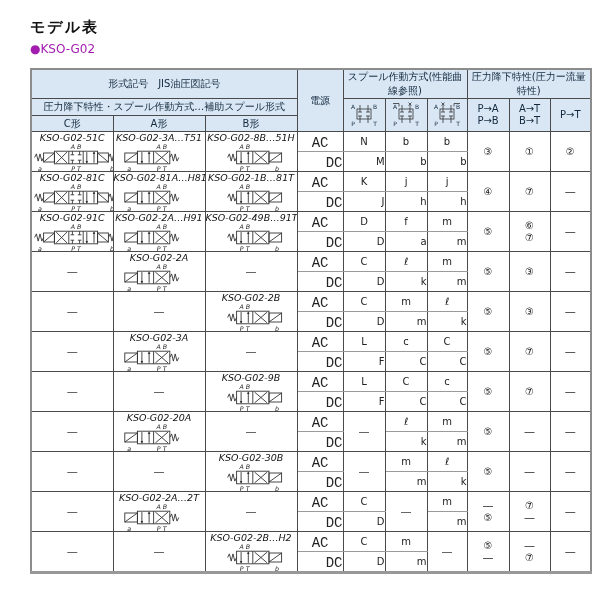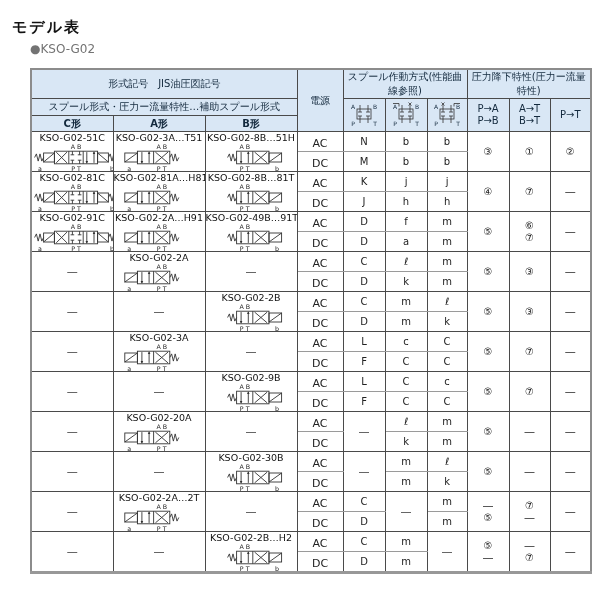--- a/index.html
+++ b/index.html
@@ -1,39 +1,39 @@
 <!DOCTYPE html>
 <html><head>
 <meta charset="utf-8">
 <style>
   html,body{margin:0;padding:0;}
   body{
     width:600px;height:600px;background:#ffffff;position:relative;
     font-family:"DejaVu Sans","Liberation Sans",sans-serif;color:#1a1a1a;
     -webkit-font-smoothing:antialiased;
   }
-  .page-title{position:absolute;left:12px;top:18px;font-size:15px;font-weight:bold;letter-spacing:2px;color:#111;}
-  .page-subtitle{position:absolute;left:30px;top:42px;font-size:12px;color:#737373;}
+  .page-title{position:absolute;left:30px;top:18px;font-size:15px;font-weight:bold;letter-spacing:2px;color:#111;}
+  .page-subtitle{position:absolute;left:30px;top:42px;font-size:12px;color:#a21caf;}
   .tablewrap{position:absolute;left:30px;top:68px;width:487px;}
   table{border-collapse:collapse;table-layout:fixed;width:560px;
         border:2px solid #8c8c8c;border-bottom:3px solid #989898;}
   td{border:1px solid #4a4a4a;text-align:center;vertical-align:middle;padding:0;overflow:hidden;}
   thead td{background:#d9e7f5;color:#13293d;font-size:10px;font-weight:normal;}
   thead tr.h1{height:17px;}
   thead tr.h2{height:17px;}
   thead tr.h3{height:16px;}
-  .fhead{font-size:10px;font-weight:bold;}
+  .fhead{font-size:10px;}
   .drophead div{line-height:12px;font-size:10px;}
   tbody tr{height:20px;}
-  tbody tr.sub td{border-top-color:#9a9a9a;}
+  tbody tr.sub td{border-top-color:#9a9a9a;text-align:right;}
   tbody tr.grp td:not([rowspan]){border-bottom:1px solid #9a9a9a;}
-  td.model{font-size:9.5px;}
+  td.model{font-size:9.5px;font-style:italic;}
   .mcode{font-size:9.5px;line-height:12px;white-space:nowrap;color:#111;}
   .valve{display:block;margin:0 auto;}
-  td.power span{font-size:11px;color:#222;}
+  td.power span{font-size:14px;color:#222;font-family:Liberation Mono, monospace;}
   td.val{font-size:10px;color:#222;}
   td.val div{line-height:12px;}
   .dash{font-size:10px;color:#333;}
   svg text{font-family:"DejaVu Sans",sans-serif;}
 </style>
 </head>
 <body>
 
 <svg width="0" height="0" style="position:absolute" aria-hidden="true">
   <defs>
@@ -150,21 +150,21 @@
         <col style="width:41px">
   </colgroup>
   <thead>
     <tr class="h1">
       <td colspan="3">形式記号　JIS油圧図記号</td>
       <td rowspan="3">電源</td>
       <td colspan="3">スプール作動方式(性能曲線参照)</td>
       <td colspan="3">圧力降下特性(圧力ー流量特性)</td>
     </tr>
     <tr class="h2">
-      <td colspan="3">スプール形式・圧力ー流量特性…補助スプール形式</td>
+      <td colspan="3">圧力降下特性・スプール作動方式…補助スプール形式</td>
       <td rowspan="2">
         <svg viewBox="0 0 34 26" width="34" height="26">
               <use href="#hsym-1"></use>
             </svg>
       </td>
       <td rowspan="2">
         <svg viewBox="0 0 34 26" width="34" height="26">
               <use href="#hsym-2"></use>
             </svg>
       </td>
@@ -238,21 +238,21 @@
               <use href="#valve-double"></use>
             </svg>
           </td>
           <td class="model" rowspan="2">
             <div class="mcode">KSO-G02-81A…H81</div>
             <svg class="valve" viewBox="0 0 96 30" width="88" height="27">
               <use href="#valve-left"></use>
             </svg>
           </td>
           <td class="model" rowspan="2">
-            <div class="mcode">KSO-G02-8B…81T</div>
+            <div class="mcode">KSO-G02-1B…81T</div>
             <svg class="valve" viewBox="0 0 96 30" width="88" height="27">
               <use href="#valve-right"></use>
             </svg>
           </td>
           <td class="power"><span>AC</span></td>
           <td class="val"><span>K</span></td>
           <td class="val"><span>j</span></td>
           <td class="val"><span>j</span></td>
           <td class="val" rowspan="2">
             <div>④</div>

